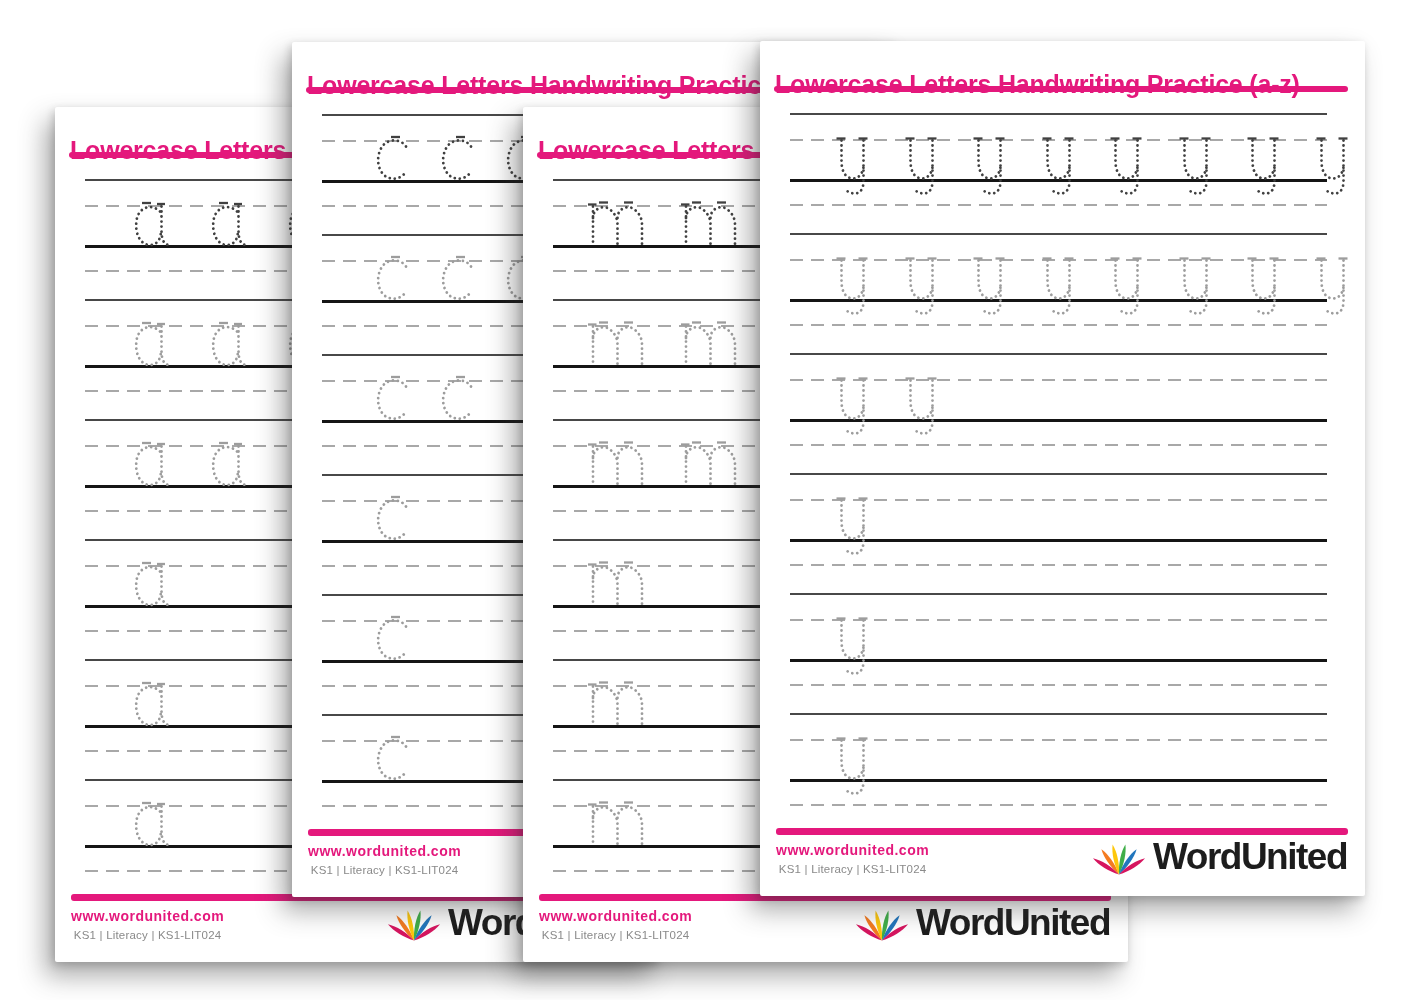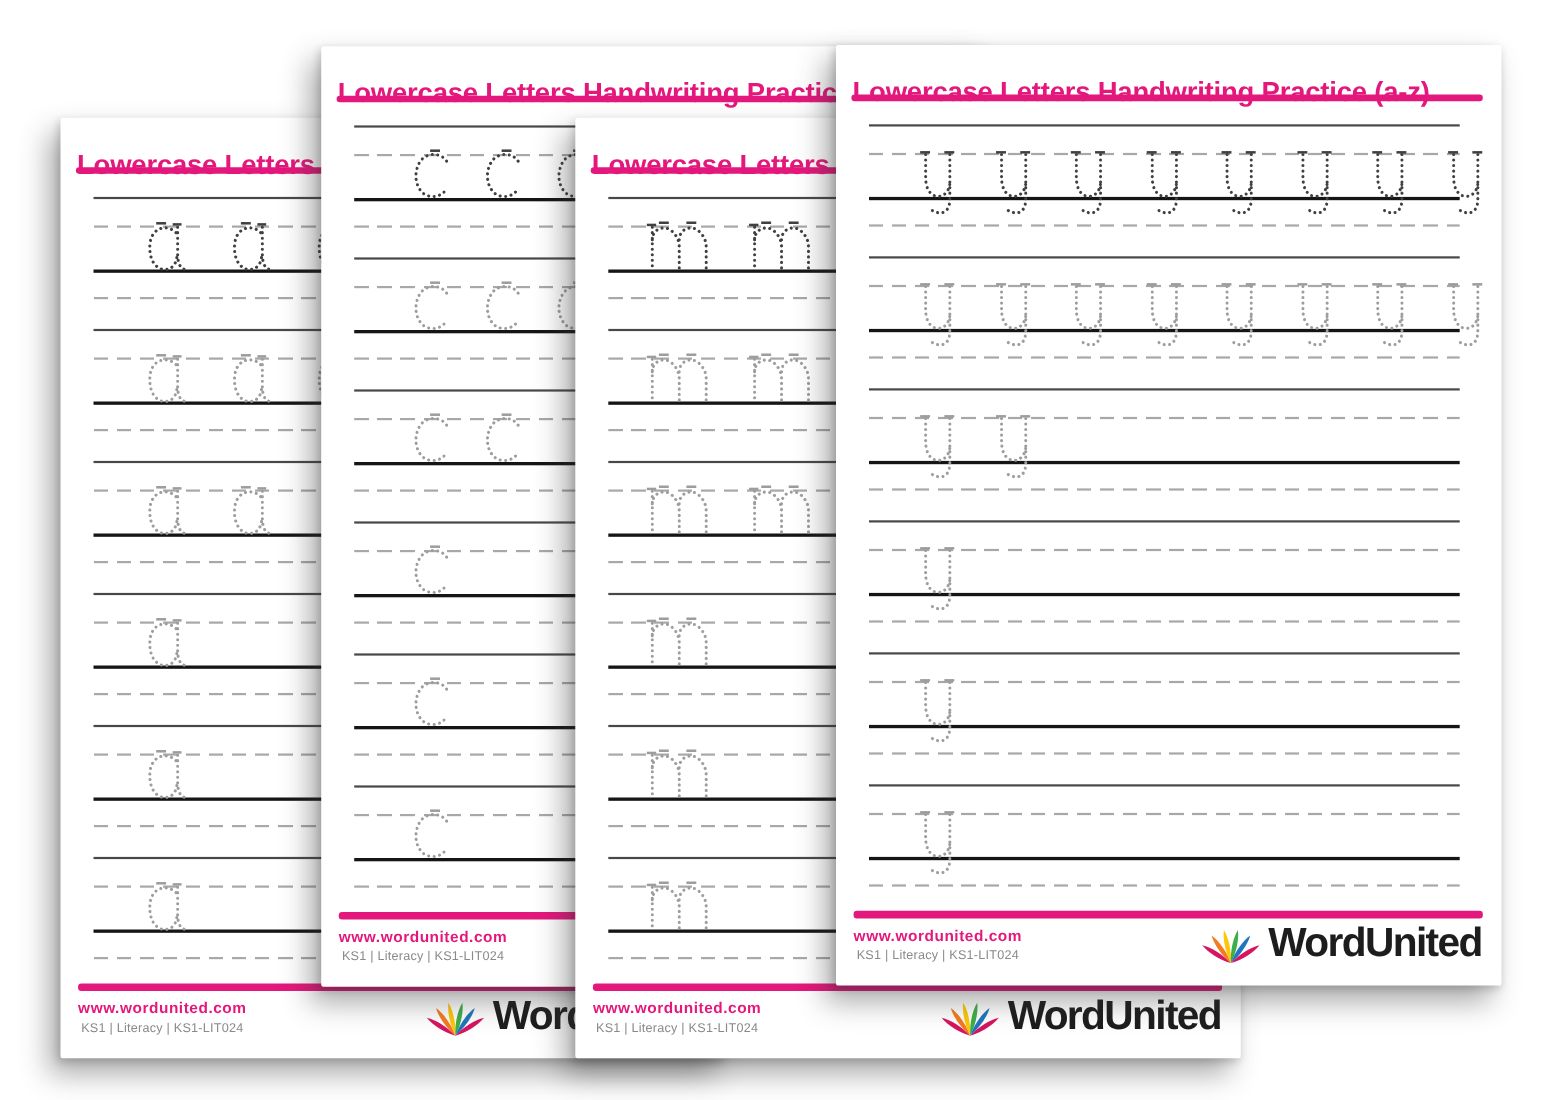--- a/index.html
+++ b/index.html
@@ -32,21 +32,21 @@
   .footer-bar{
     position:absolute;left:16px;top:787px;width:572px;height:6.5px;
     background:var(--pink);border-radius:3px;
   }
   .footer{
     position:absolute;left:16px;right:18px;top:801px;
     display:flex;justify-content:space-between;align-items:flex-start;
   }
   .site{font-size:14px;font-weight:700;letter-spacing:.5px;color:var(--pink);}
   .meta{font-size:11.5px;letter-spacing:.2px;color:#8a8a8a;margin-top:5px;text-align:center;}
-  .brand{display:flex;align-items:flex-end;gap:7px;margin-top:-6px;}
+  .brand{display:flex;align-items:flex-start;gap:7px;margin-top:-6px;}
   .brand svg{overflow:visible;}
   .brand-name{font-size:37px;font-weight:700;letter-spacing:-1.5px;color:#1d1d1d;}
 </style>
 </head>
 <body style="--pink: #e4187c;">
 
 <div class="stage">
 
 <section class="page" style="left: 55px; top: 107px;">
       <h1 class="title">Lowercase Letters Handwriting Practice (a-z)</h1>

